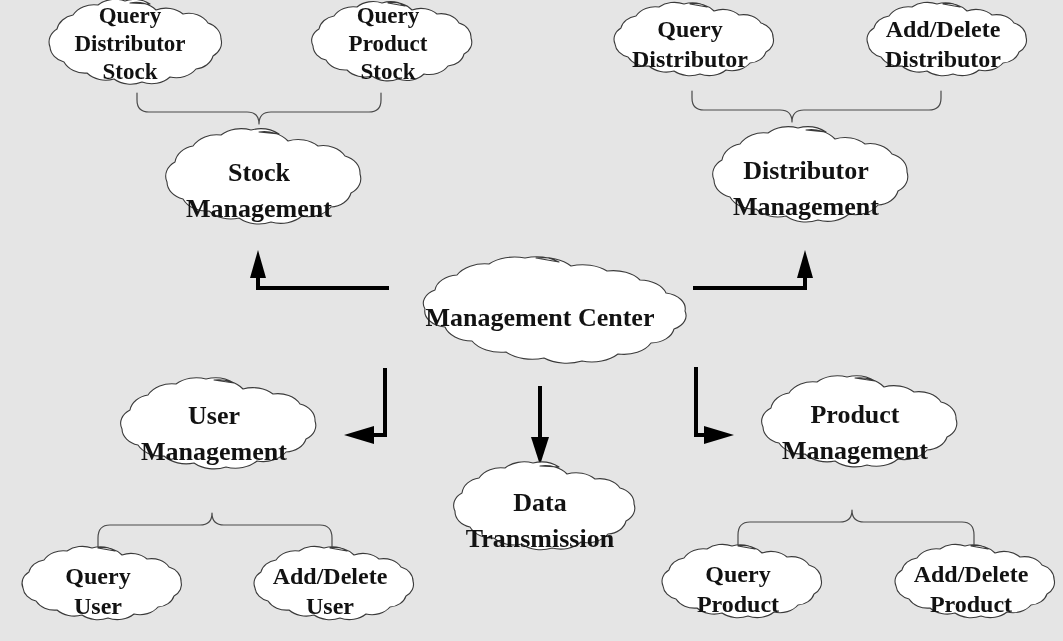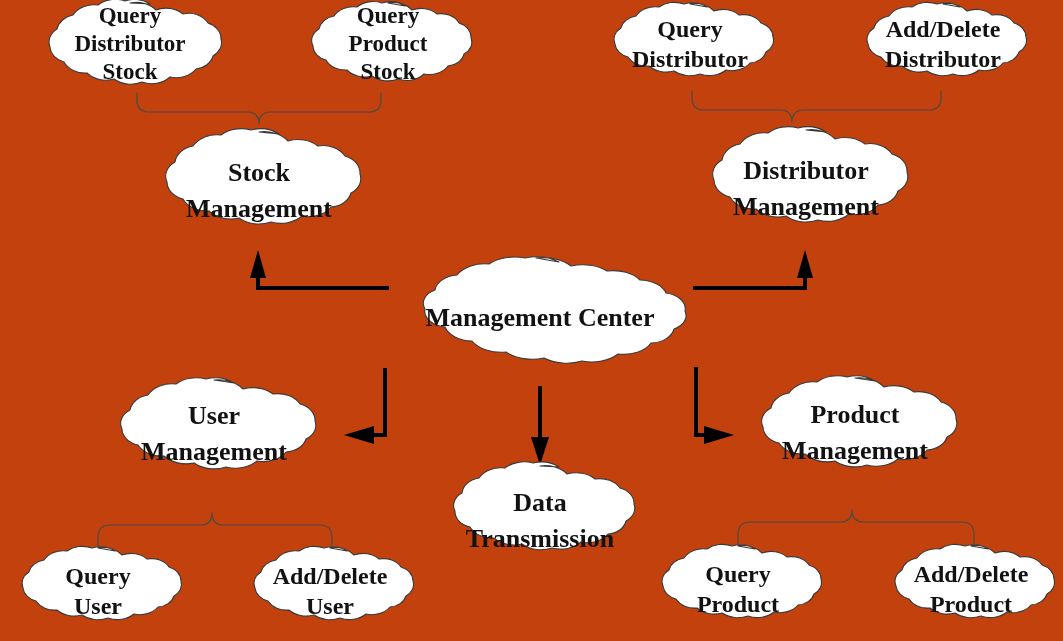--- a/index.html
+++ b/index.html
@@ -4,21 +4,21 @@
 <style>
   html, body {
     margin: 0;
     padding: 0;
     background: #ffffff;
   }
   #diagram-root {
     position: relative;
     width: 1063px;
     height: 641px;
-    background: #c2410c;
+    background: #e5e5e5;
     font-family: "Liberation Serif", "DejaVu Serif", serif;
     overflow: hidden;
   }
   #diagram-svg {
     position: absolute;
     left: 0;
     top: 0;
     width: 1063px;
     height: 641px;
   }

